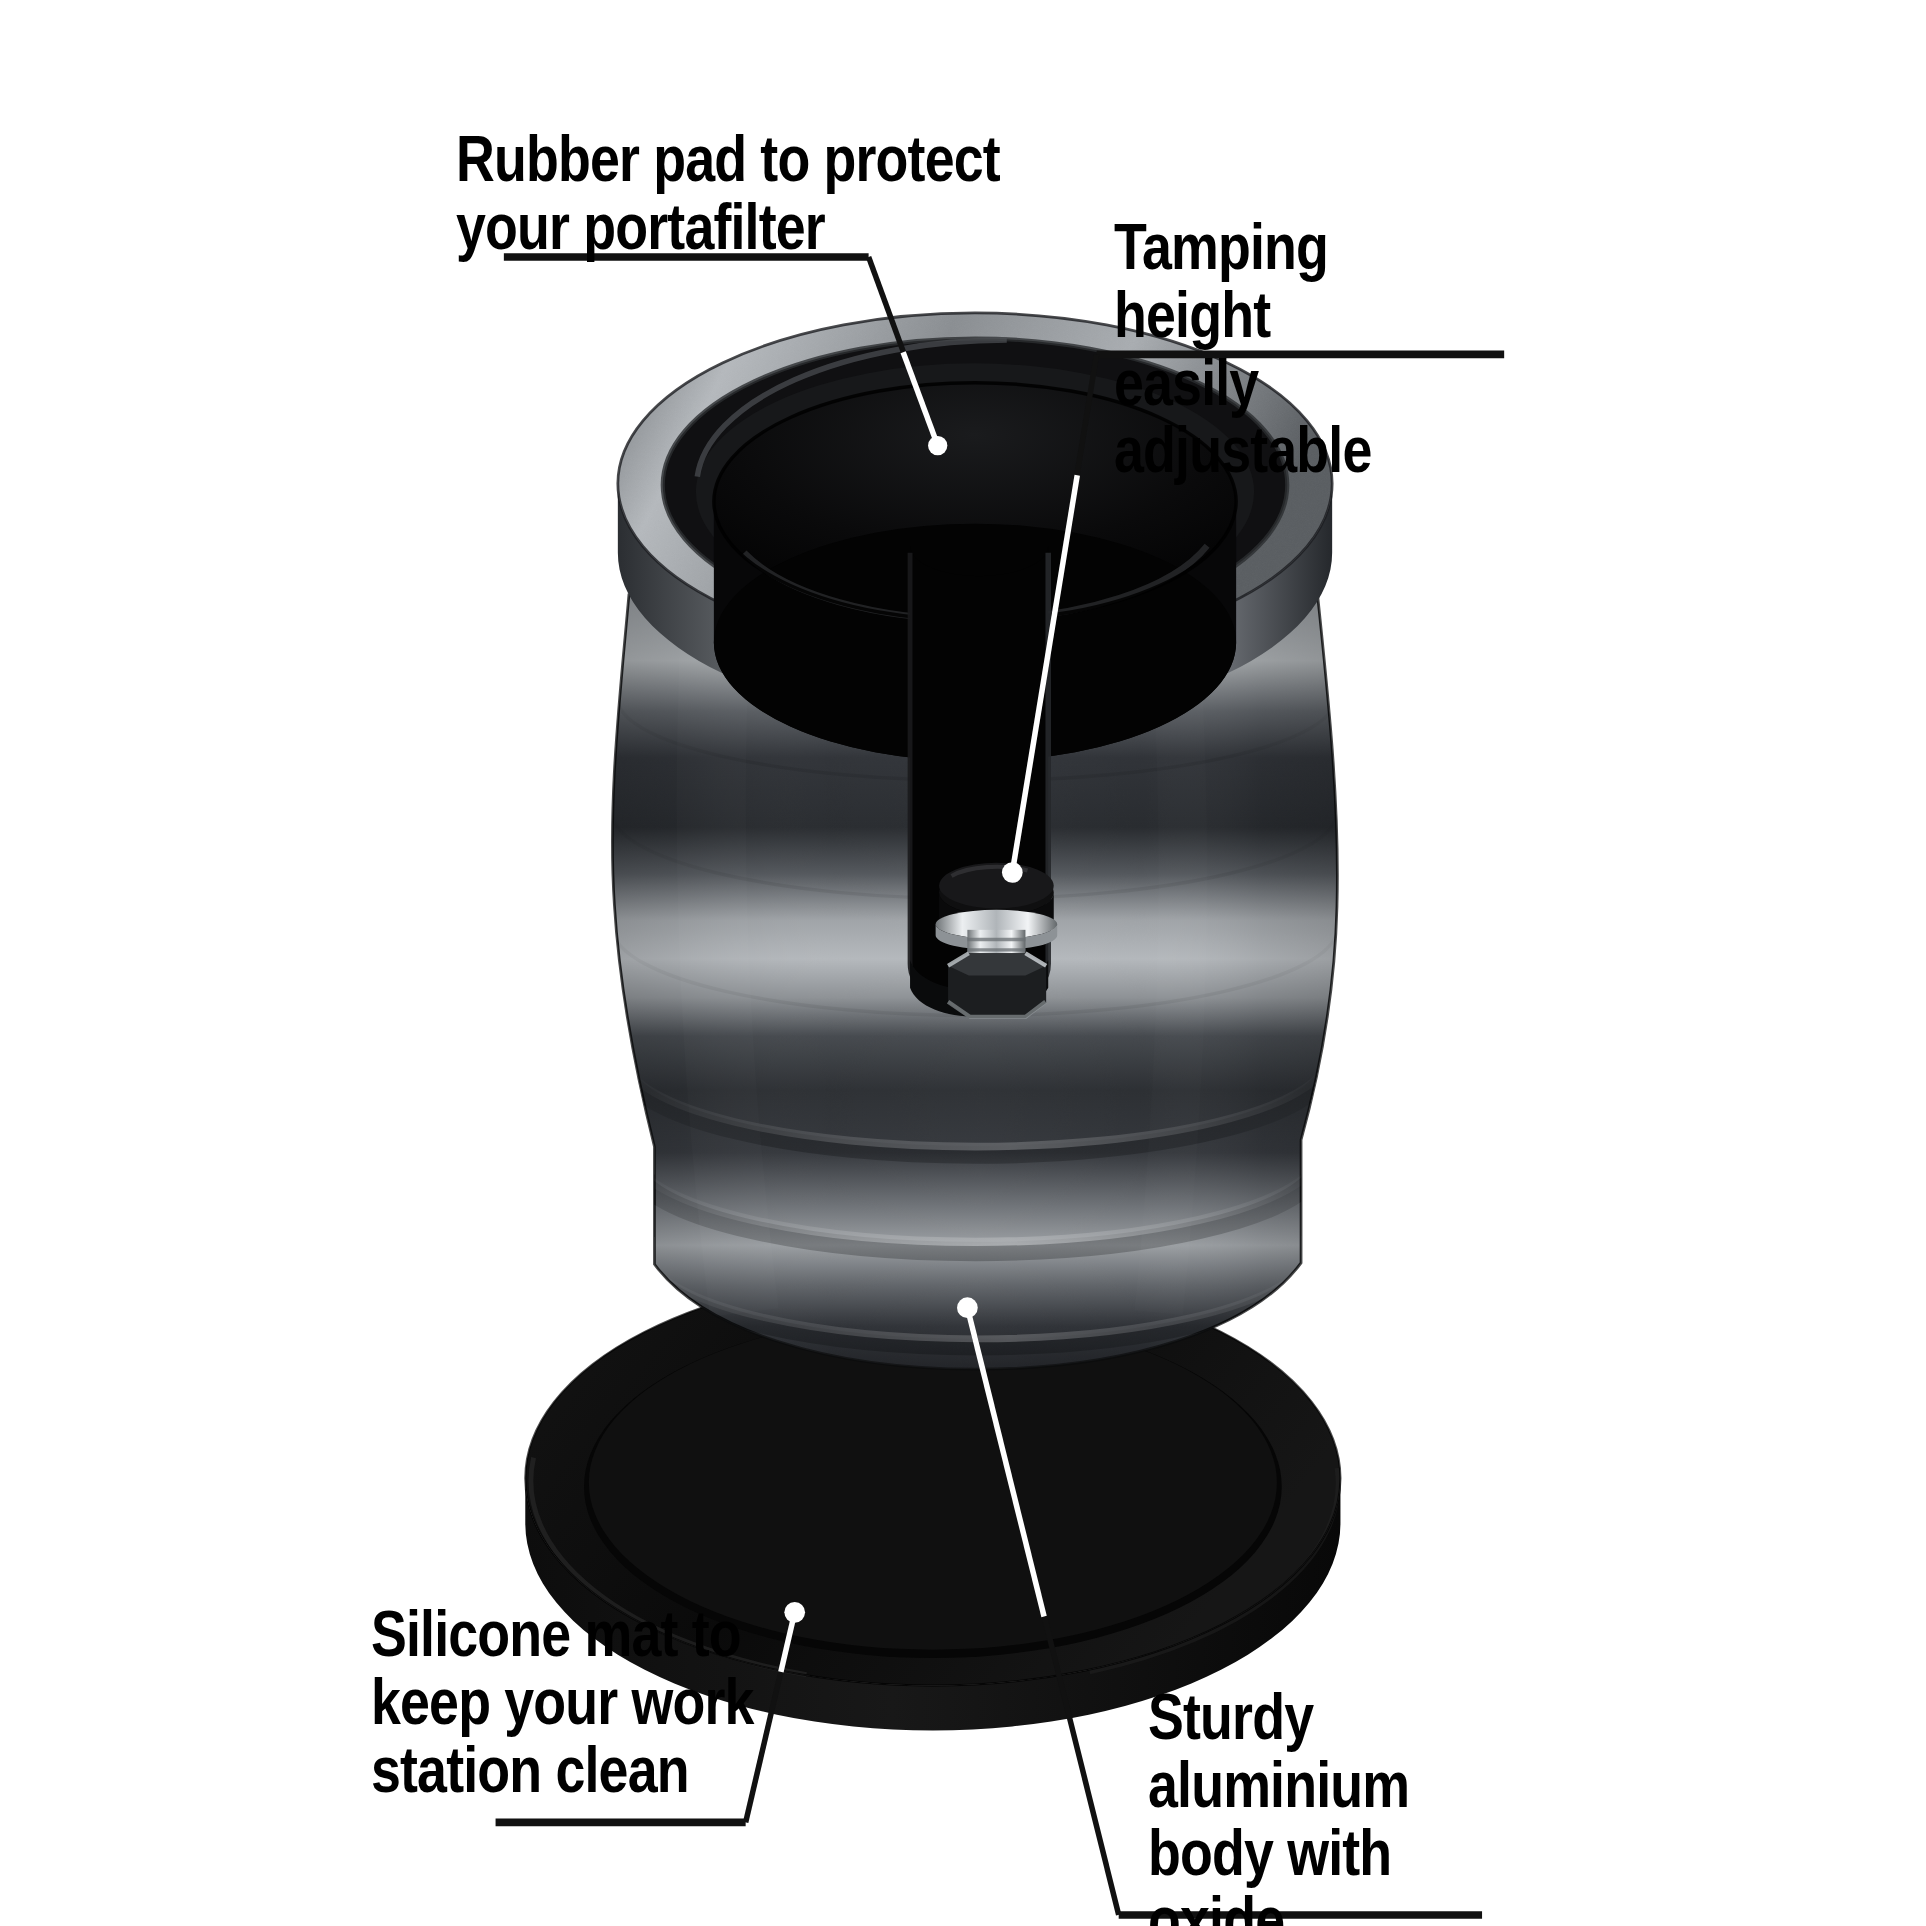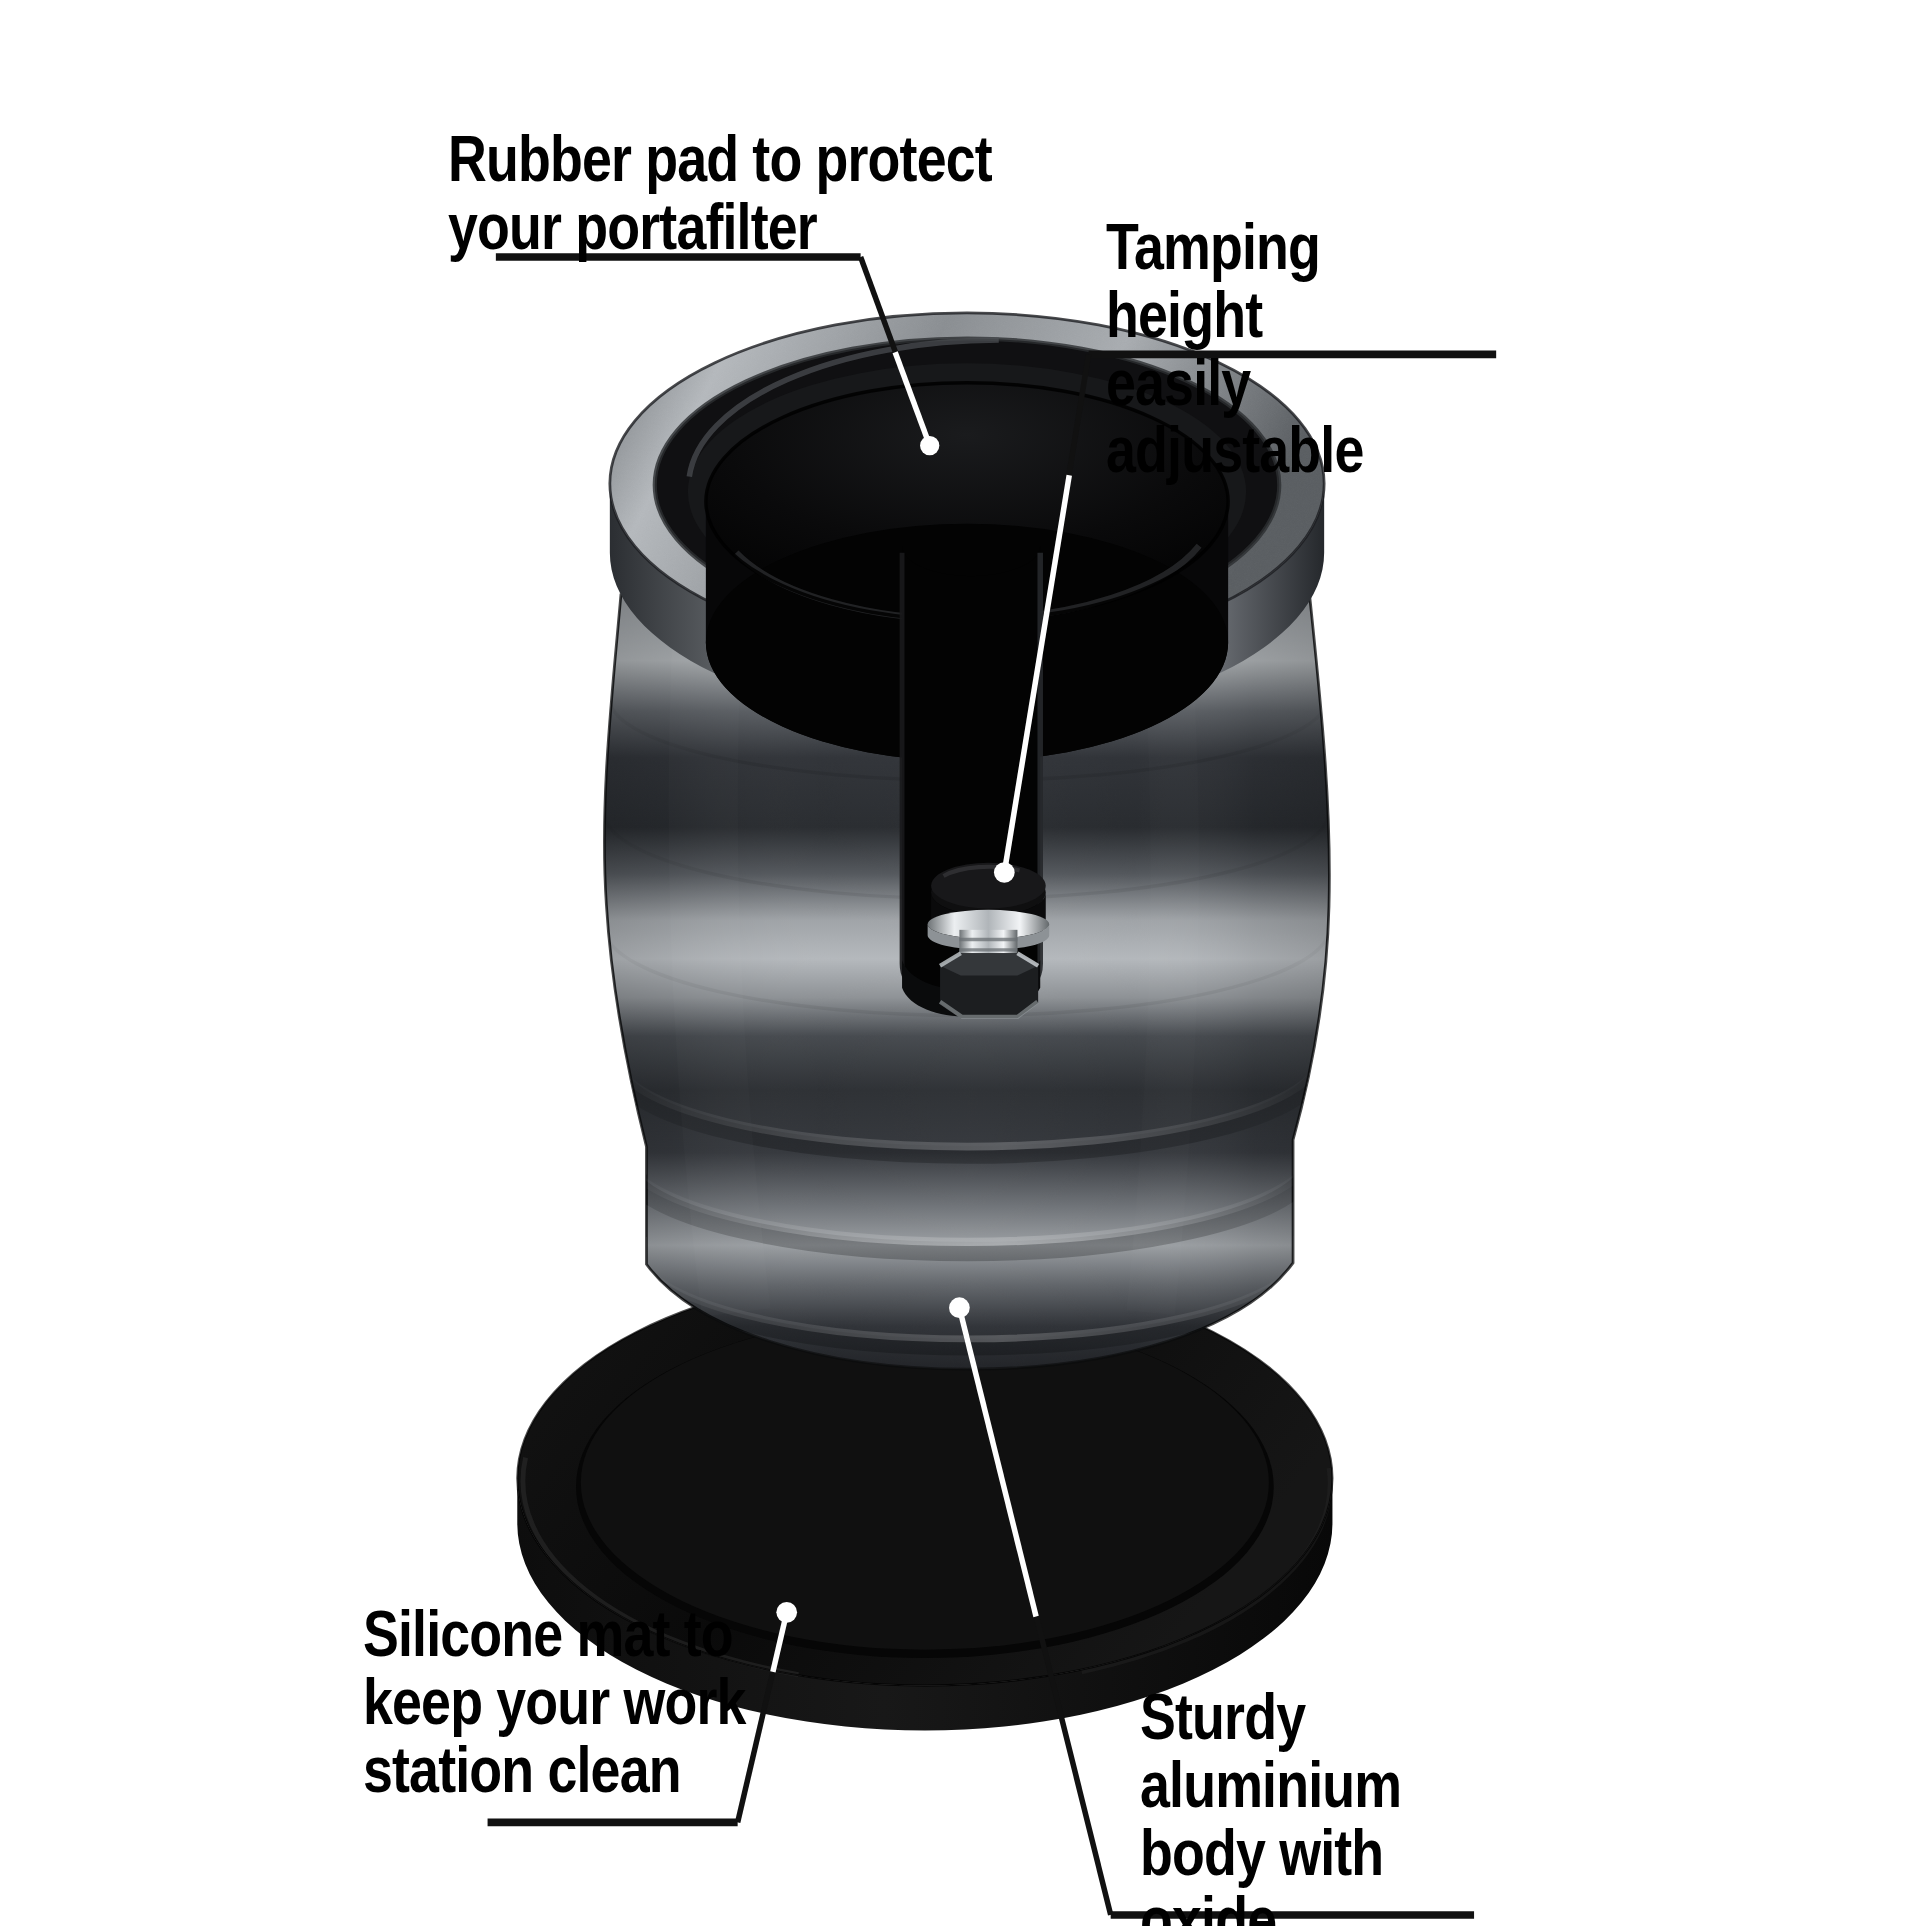--- a/index.html
+++ b/index.html
@@ -2,21 +2,21 @@
 <html style="font-size:11px"><head>
 <meta charset="utf-8">
 <title>Product Feature Callout</title>
 <style>
   html,body{margin:0;padding:0;background:#ffffff;}
   body{
     width:1926px;height:1926px;
     font-family:"Liberation Sans", sans-serif;
     overflow:hidden;position:relative;
   }
-  #stage{position:absolute;left:4px;top:0;width:1536px;height:1926px;background:#fff;}
+  #stage{position:absolute;left:12px;top:0;width:1536px;height:1926px;background:#fff;}
   svg.layer{position:absolute;left:0;top:0;width:1926px;height:1926px;}
 
   
   .callout{
     position:absolute;
     font-weight:700;
     color:#000;
     font-size:64px;
     line-height:1.06;
     letter-spacing:-1px;

